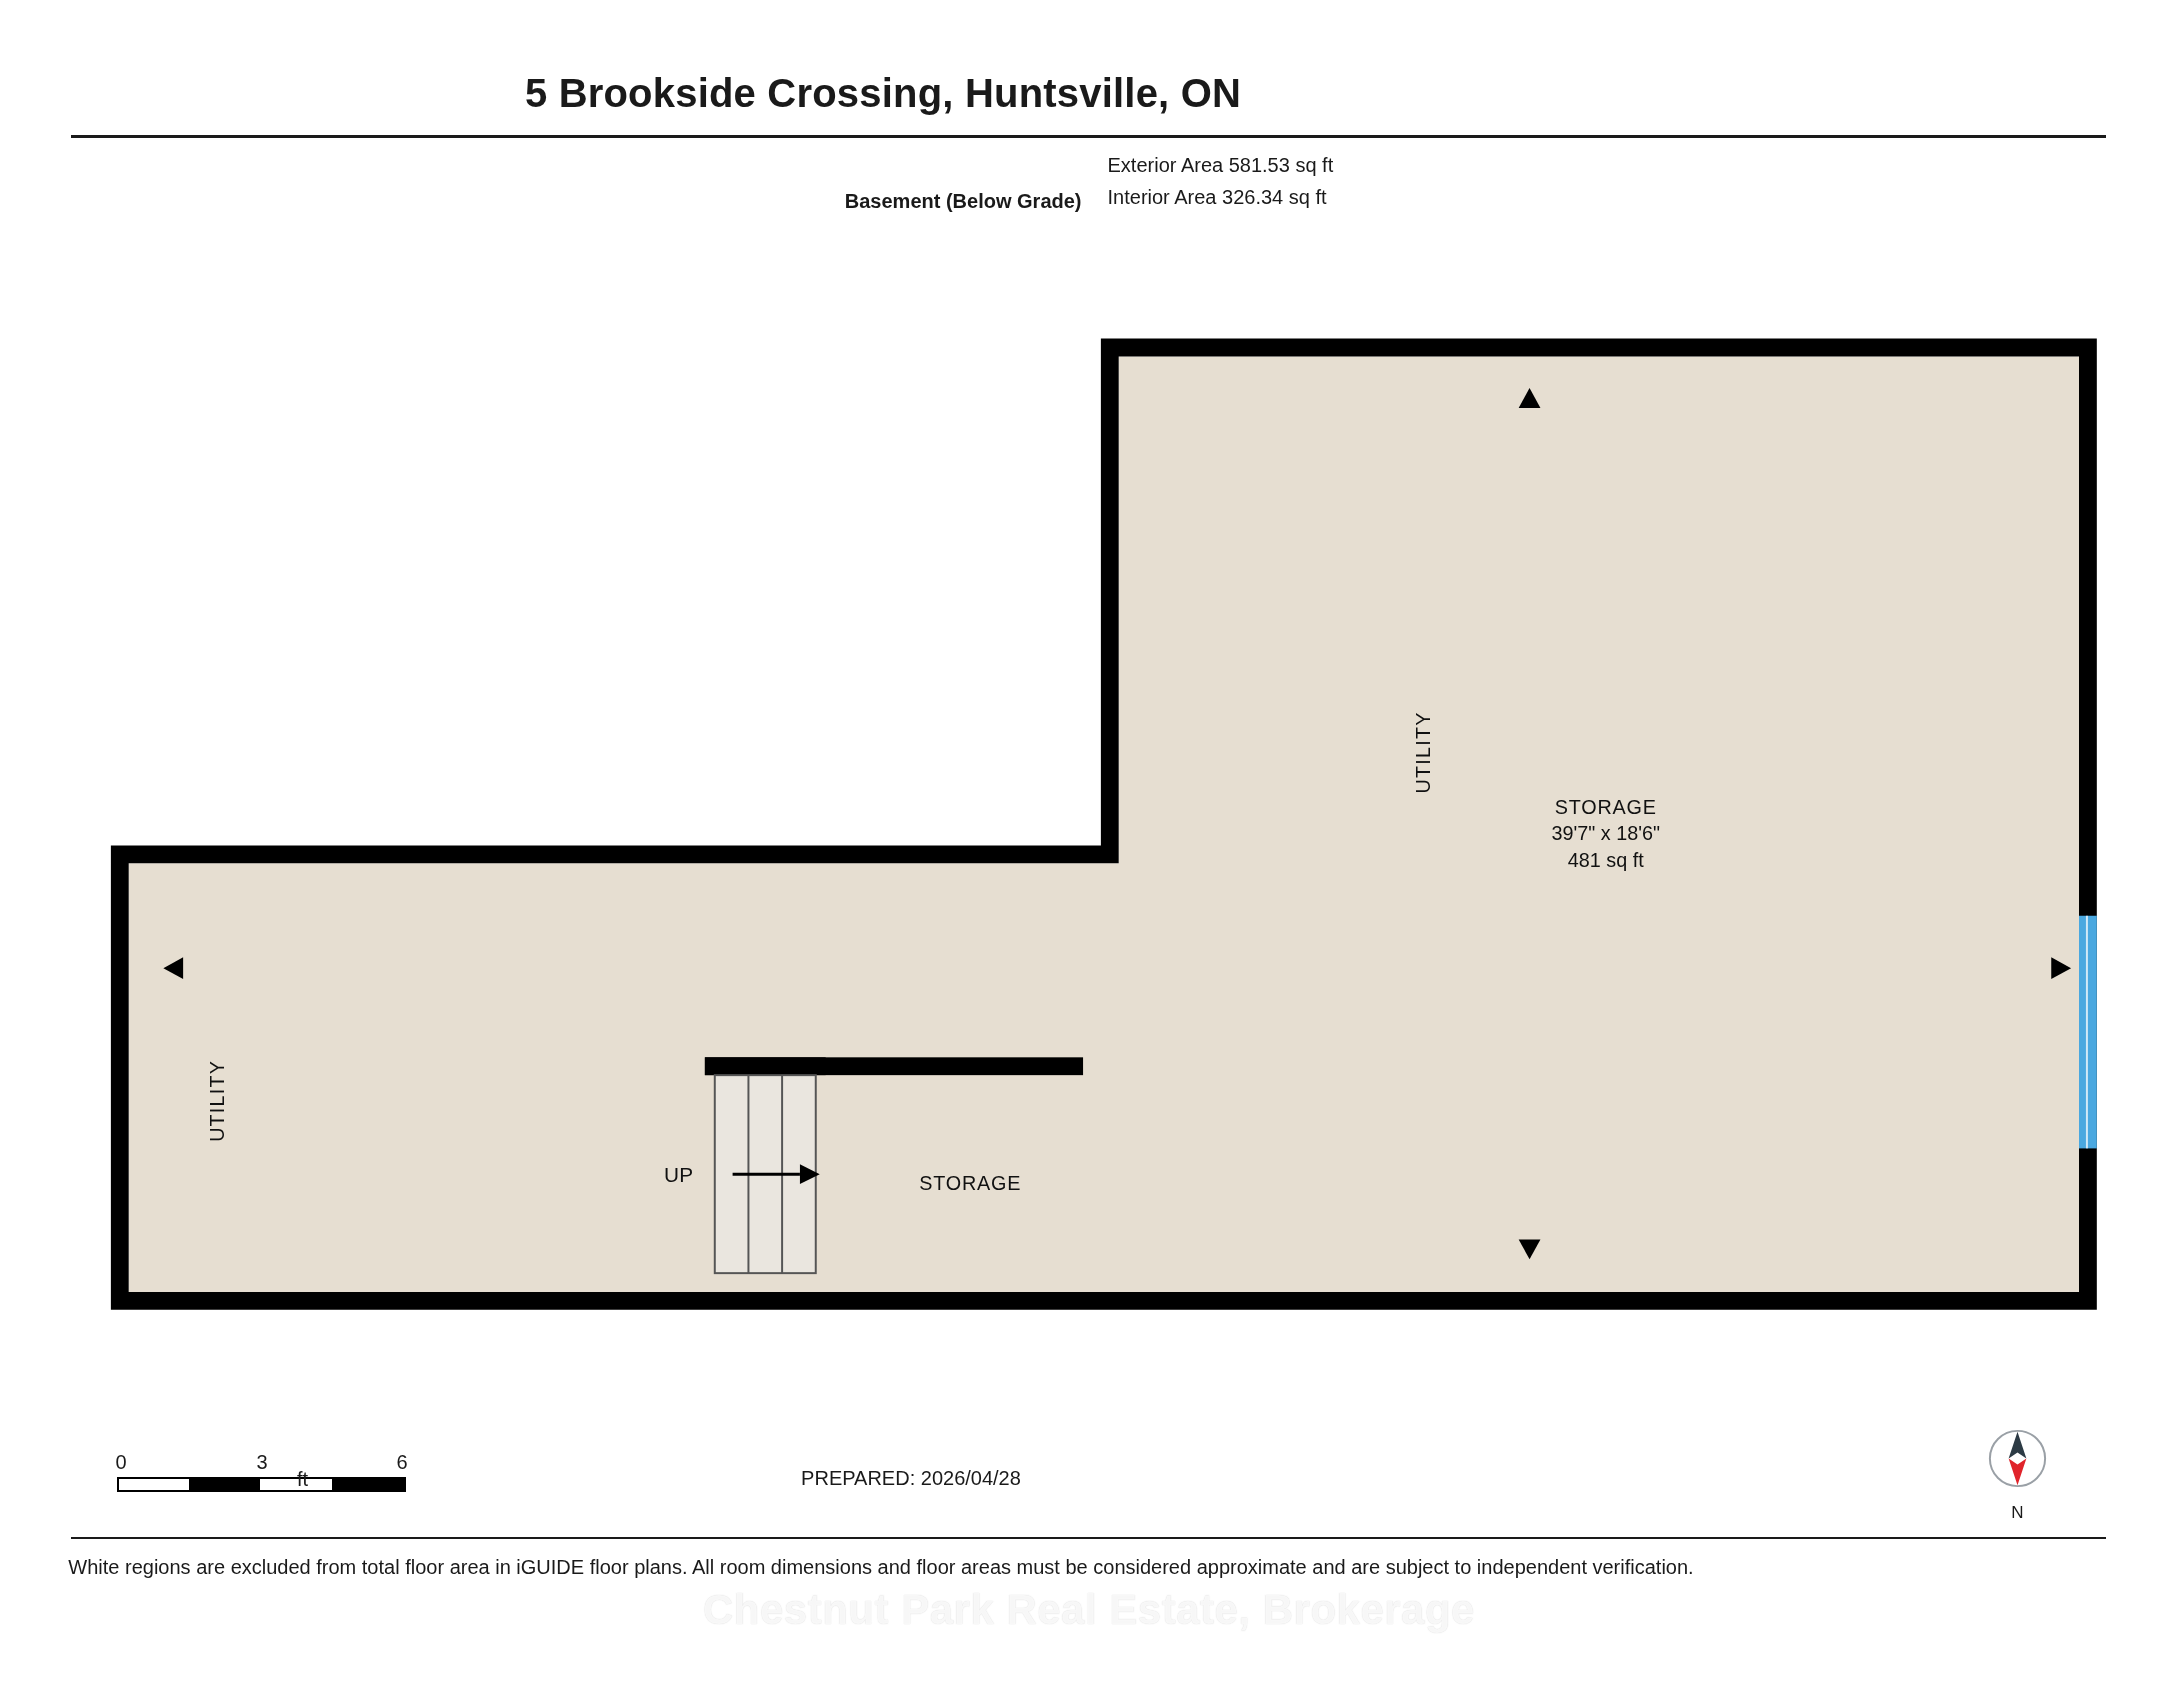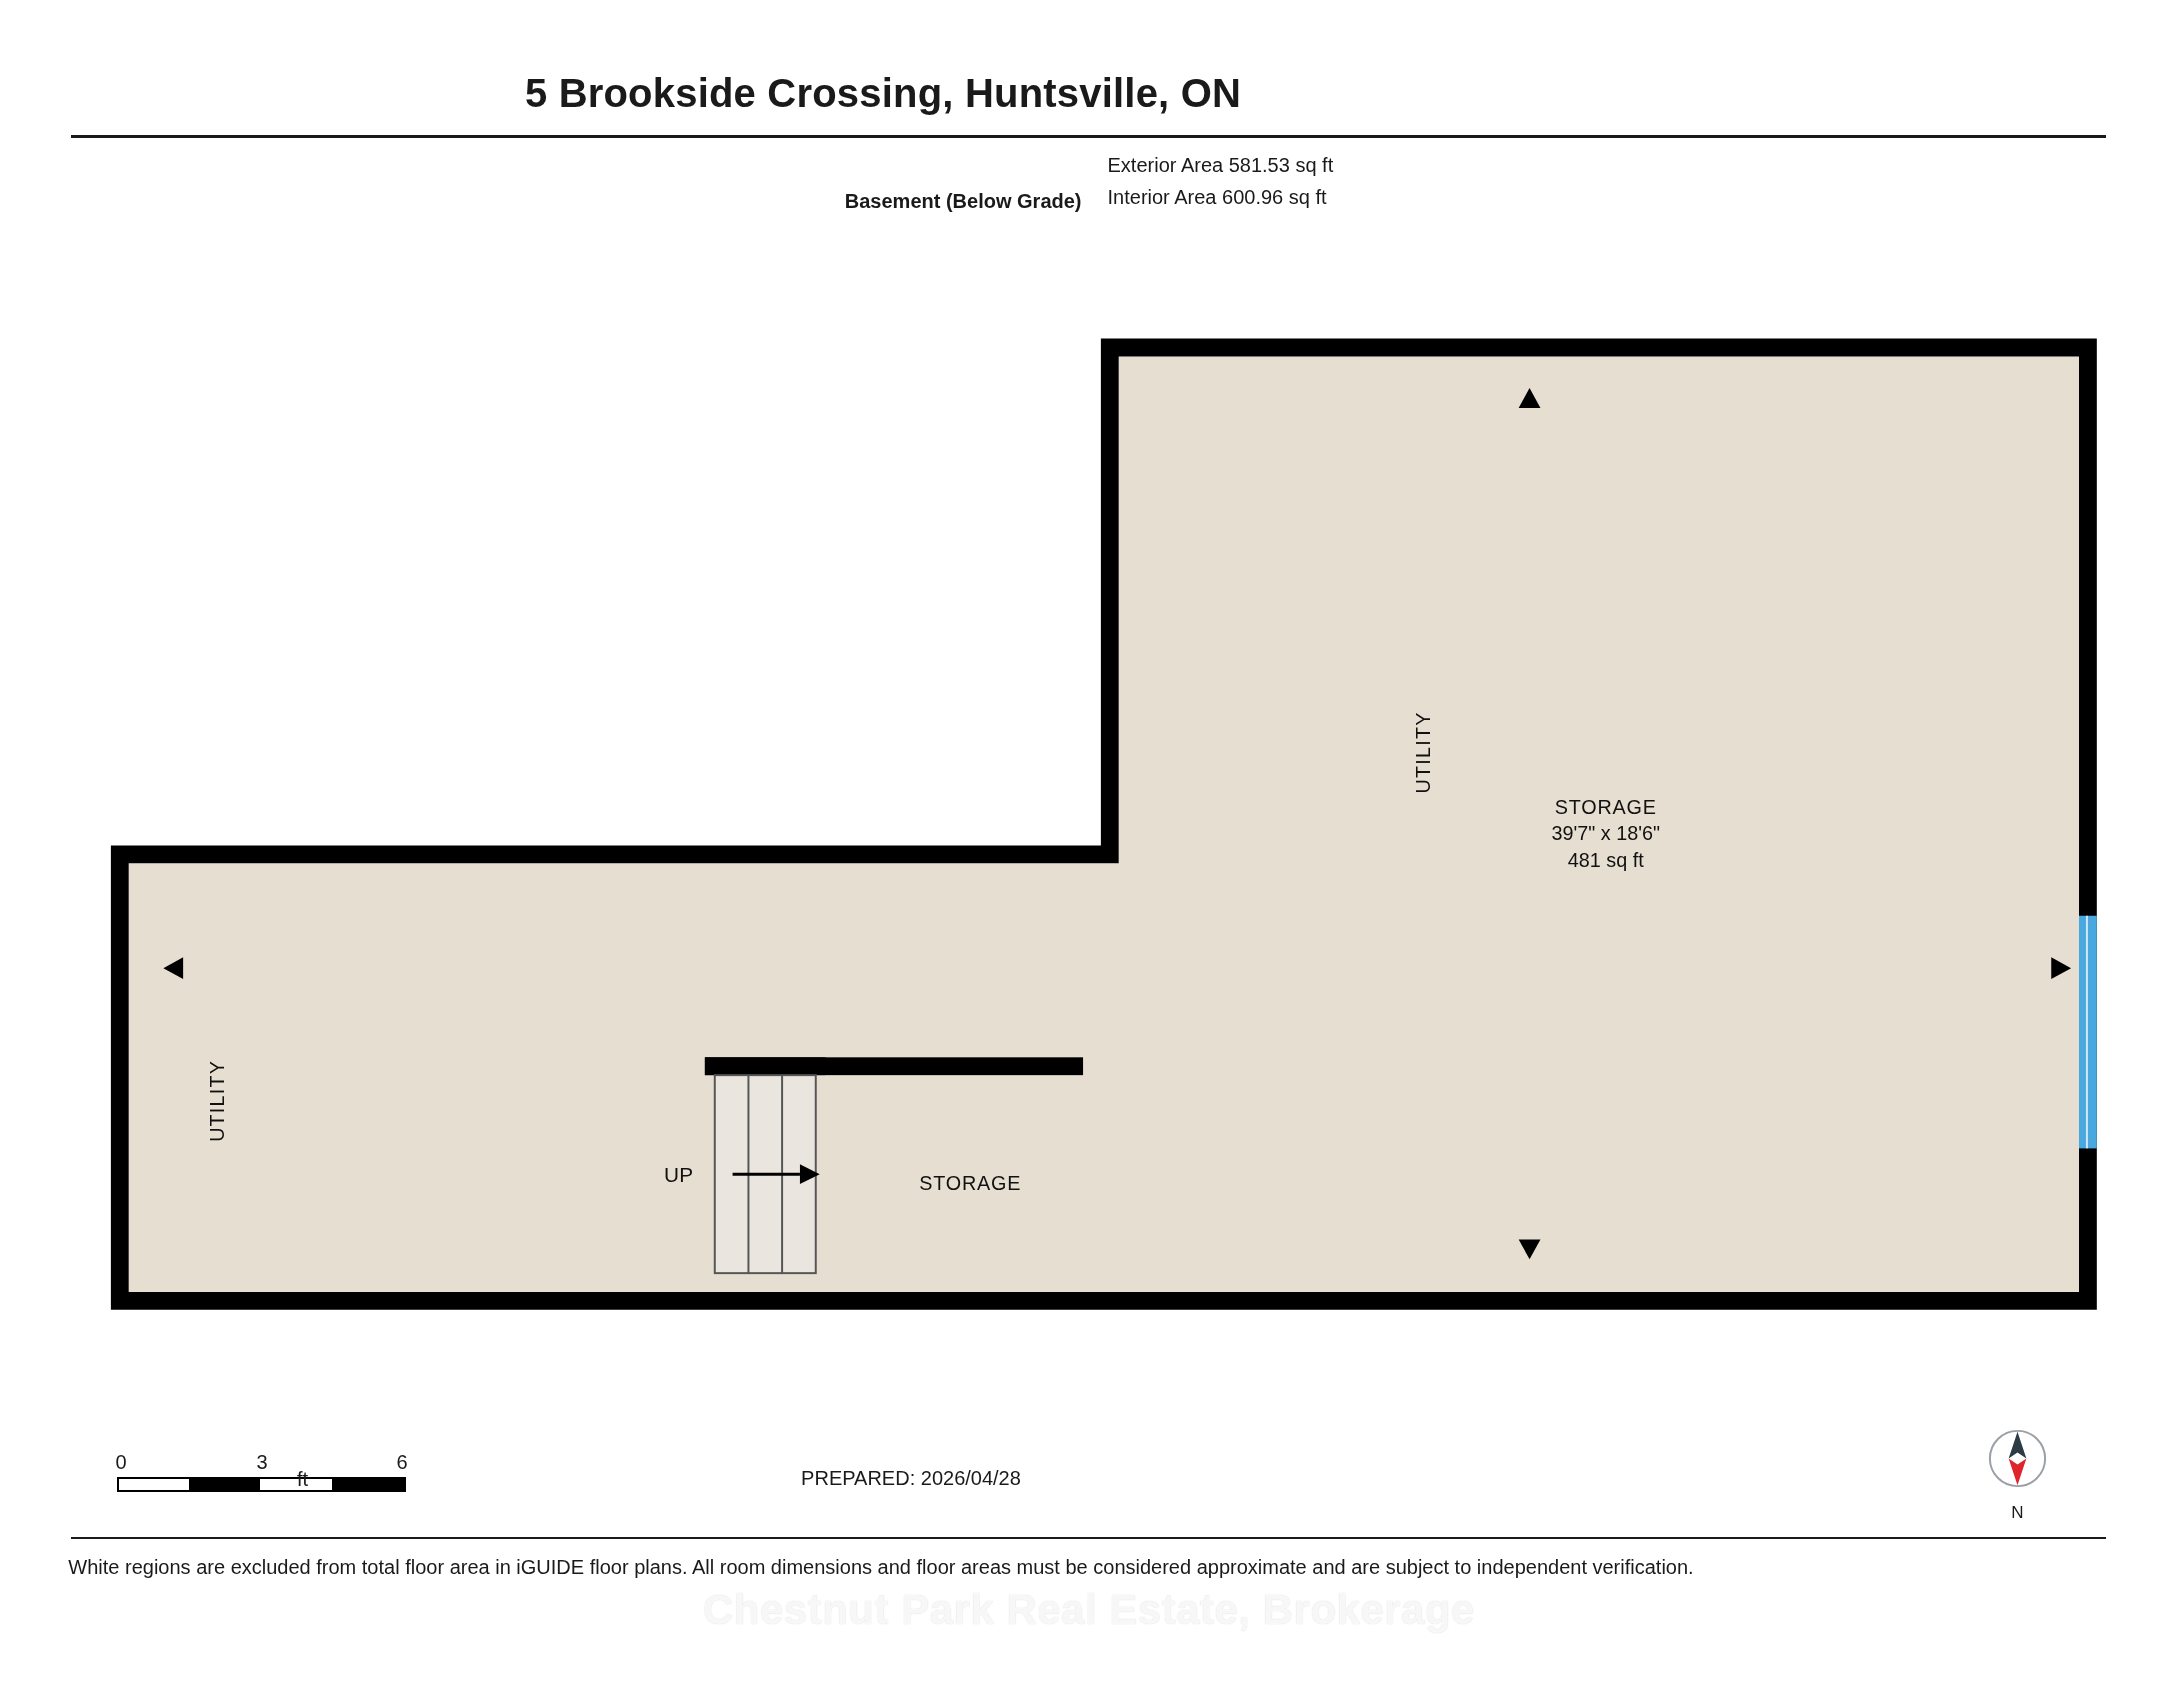--- a/index.html
+++ b/index.html
@@ -165,21 +165,21 @@
 <body>
 
 <div id="page-title">5 Brookside Crossing, Huntsville, ON</div>
 <div id="title-rule"></div>
 
 <div id="subheader">
   <div id="subheader-inner">
     <div id="level-label">Basement (Below Grade)</div>
     <div class="area-lines">
       <div>Exterior Area 581.53 sq ft</div>
-      <div>Interior Area 600.96 sq ft</div>
+      <div>Interior Area 326.34 sq ft</div>
     </div>
   </div>
 </div>
 
 <svg id="plan" viewBox="0 0 2200 1700" xmlns="http://www.w3.org/2000/svg">
 
   <path d="M 1130 360 L 2100 360 L 2100 1305 L 130 1305 L 130 872 L 1130 872 Z" fill="#e6ded1"></path>
 
   <path d="M 1112 342 L 2118 342 L 2118 1323 L 112 1323 L 112 854 L 1112 854 Z
            M 1130 360 L 1130 872 L 130 872 L 130 1305 L 2100 1305 L 2100 360 Z" fill="#000000" fill-rule="evenodd"></path>

